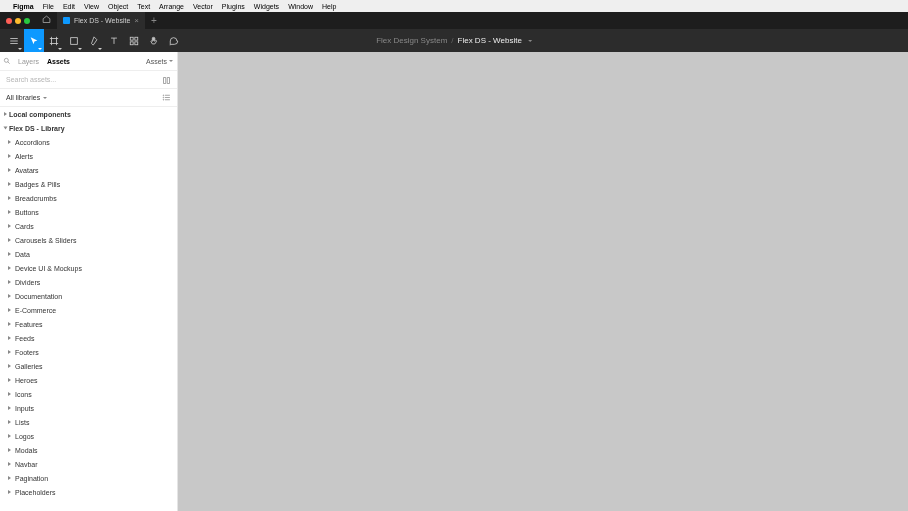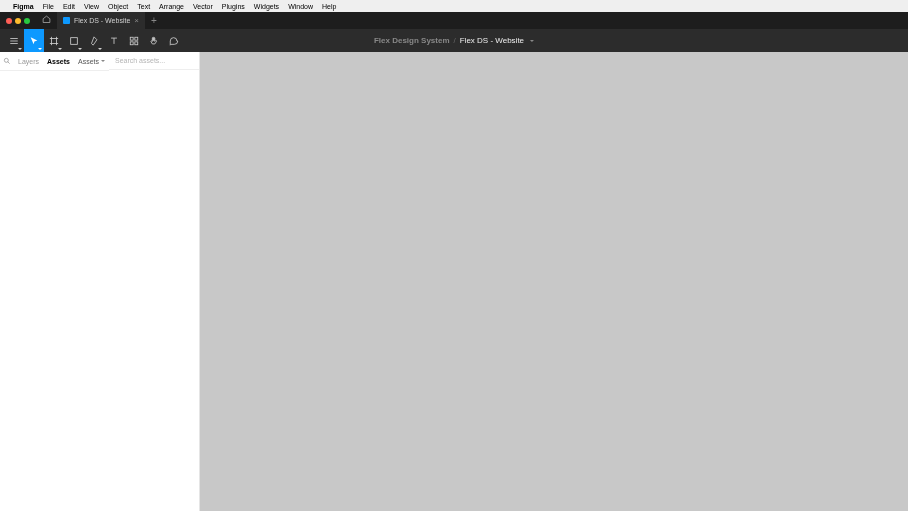--- a/index.html
+++ b/index.html
@@ -25,32 +25,32 @@
 .tabbar .newtab { color: #888; font-size: 10px; padding: 0 6px; }
 
 
 .toolbar { height: 23px; background: #2c2c2c; display: flex; align-items: center; padding: 0 4px; position: relative; }
 .toolbar .tool { width: 20px; height: 23px; display: flex; align-items: center; justify-content: center; color: #cfcfcf; position: relative; }
 .toolbar .tool.active { background: #0d99ff; color: #fff; }
 .toolbar .tool .chev { position: absolute; right: 2px; bottom: 2px; border-left: 2px solid transparent; border-right: 2px solid transparent; border-top: 2px solid #cfcfcf; }
 .toolbar .tool.active .chev { border-top-color: #fff; }
 .toolbar svg { display: block; }
 .toolbar .center { position: absolute; left: 50%; transform: translateX(-50%); display: flex; align-items: center; font-size: 8px; gap: 4px; }
-.toolbar .center .parent { color: #888; font-weight: bold; }
+.toolbar .center .parent { color: #888; }
 .toolbar .center .slash { color: #666; }
 .toolbar .center .current { color: #eee; font-weight: 500; }
 .toolbar .center .chev2 { border-left: 2px solid transparent; border-right: 2px solid transparent; border-top: 2px solid #888; margin-left: 2px; }
 
 
 .app-body { display: flex; height: calc(511px - 12px - 17px - 23px); }
 
 .canvas { flex: 1; background: #c8c8c8; }
 
 
-.left-panel { width: 200px; background: #fff; border-right: 1px solid #e5e5e5; display: flex; flex-direction: row; overflow: hidden; }
+.left-panel { width: 178px; background: #fff; border-right: 1px solid #e5e5e5; display: flex; flex-direction: column; overflow: hidden; }
 .panel-tabs { display: flex; align-items: center; height: 19px; border-bottom: 1px solid #eee; font-size: 7px; }
 .panel-tabs .srch { width: 14px; display: flex; align-items: center; justify-content: center; color: #888; }
 .panel-tabs .ptab { padding: 0 4px; color: #999; }
 .panel-tabs .ptab.active { color: #000; font-weight: 600; }
 .panel-tabs .sp { flex: 1; }
 .panel-tabs .assets-dd { color: #555; padding: 0 4px; display: flex; align-items: center; gap: 2px; }
 .panel-tabs .assets-dd .chev3 { border-left: 2px solid transparent; border-right: 2px solid transparent; border-top: 2px solid #888; }
 
 .search-row { height: 18px; display: flex; align-items: center; padding: 0 6px; border-bottom: 1px solid #eee; }
 .search-row input { flex: 1; border: none; outline: none; font-size: 7px; color: #333; background: transparent; }

